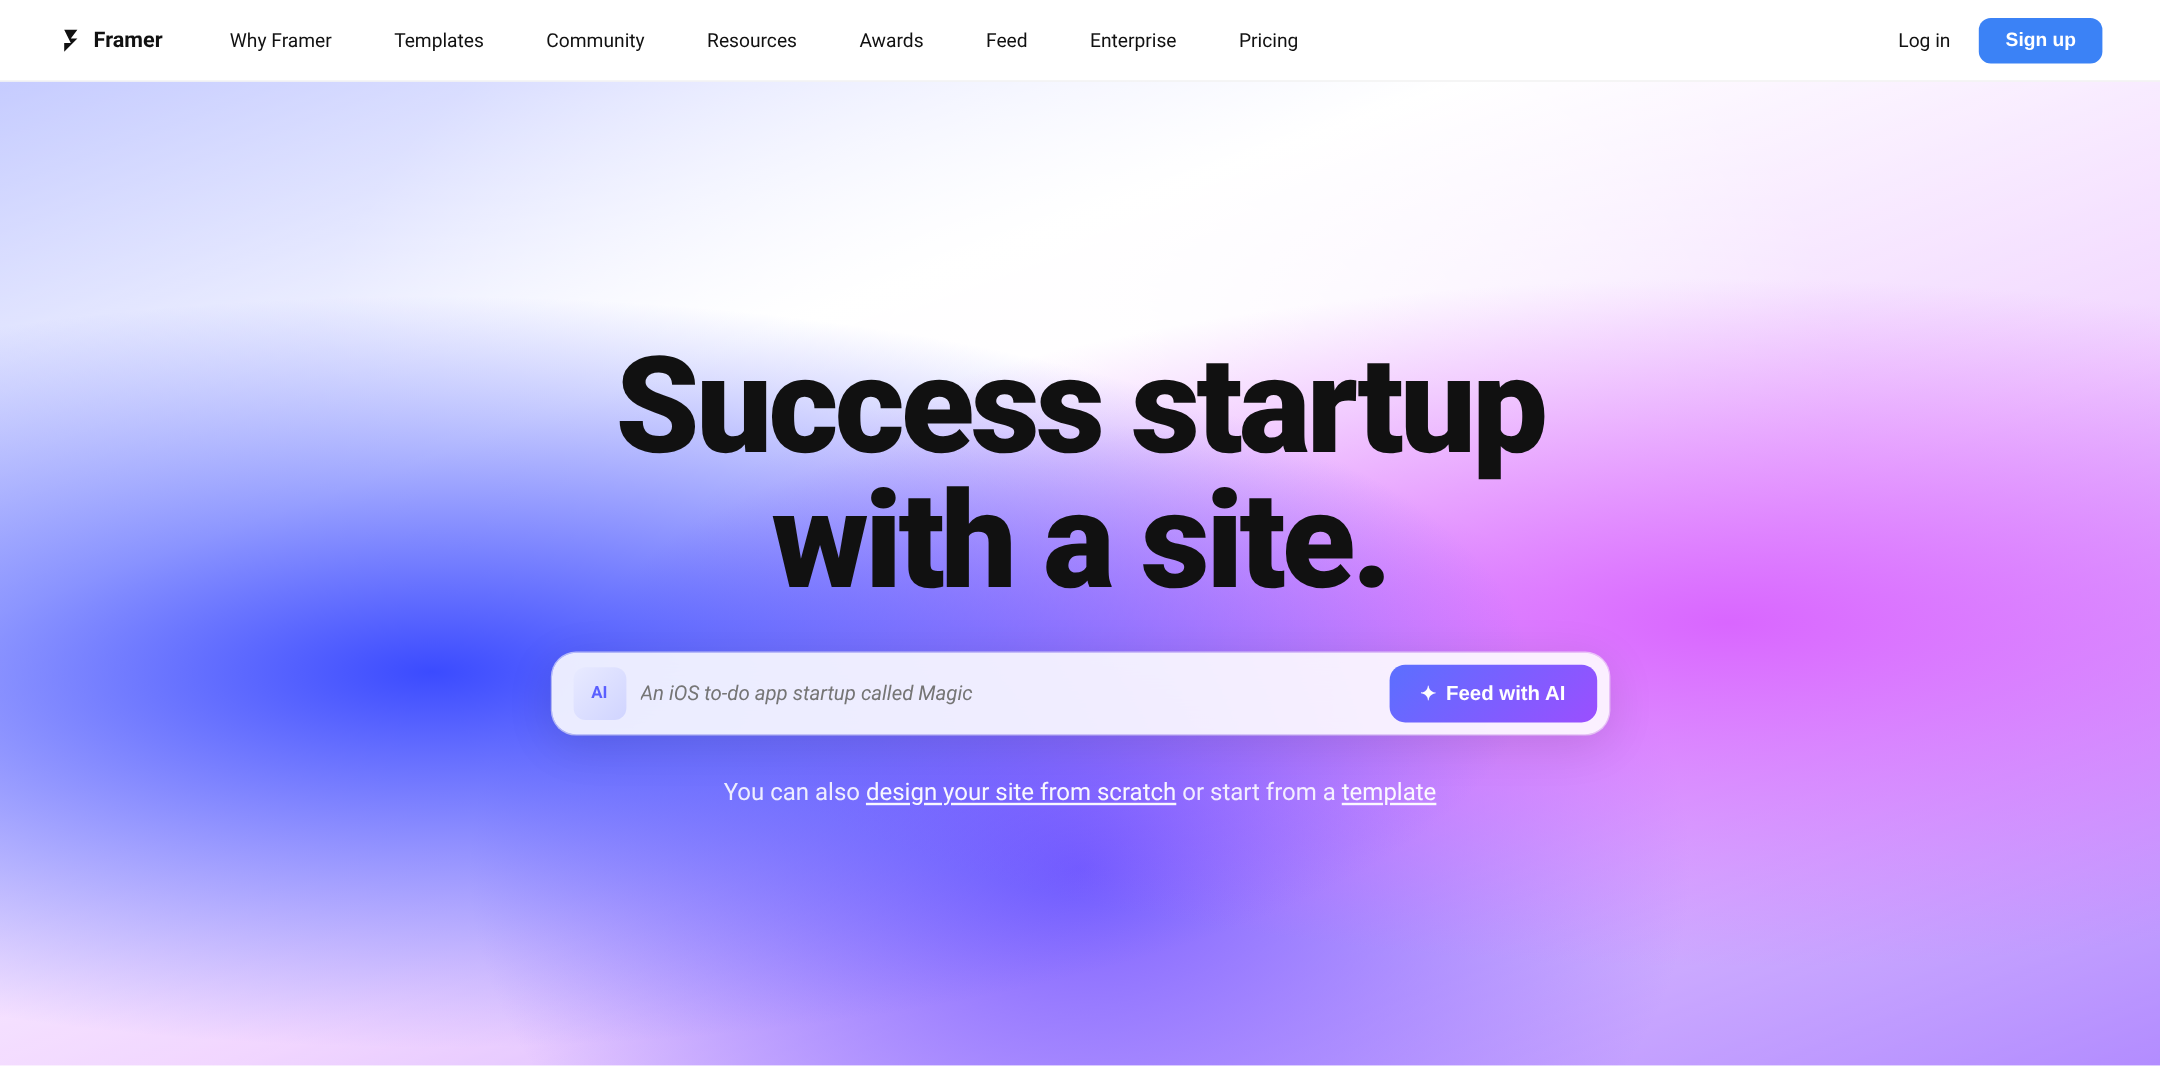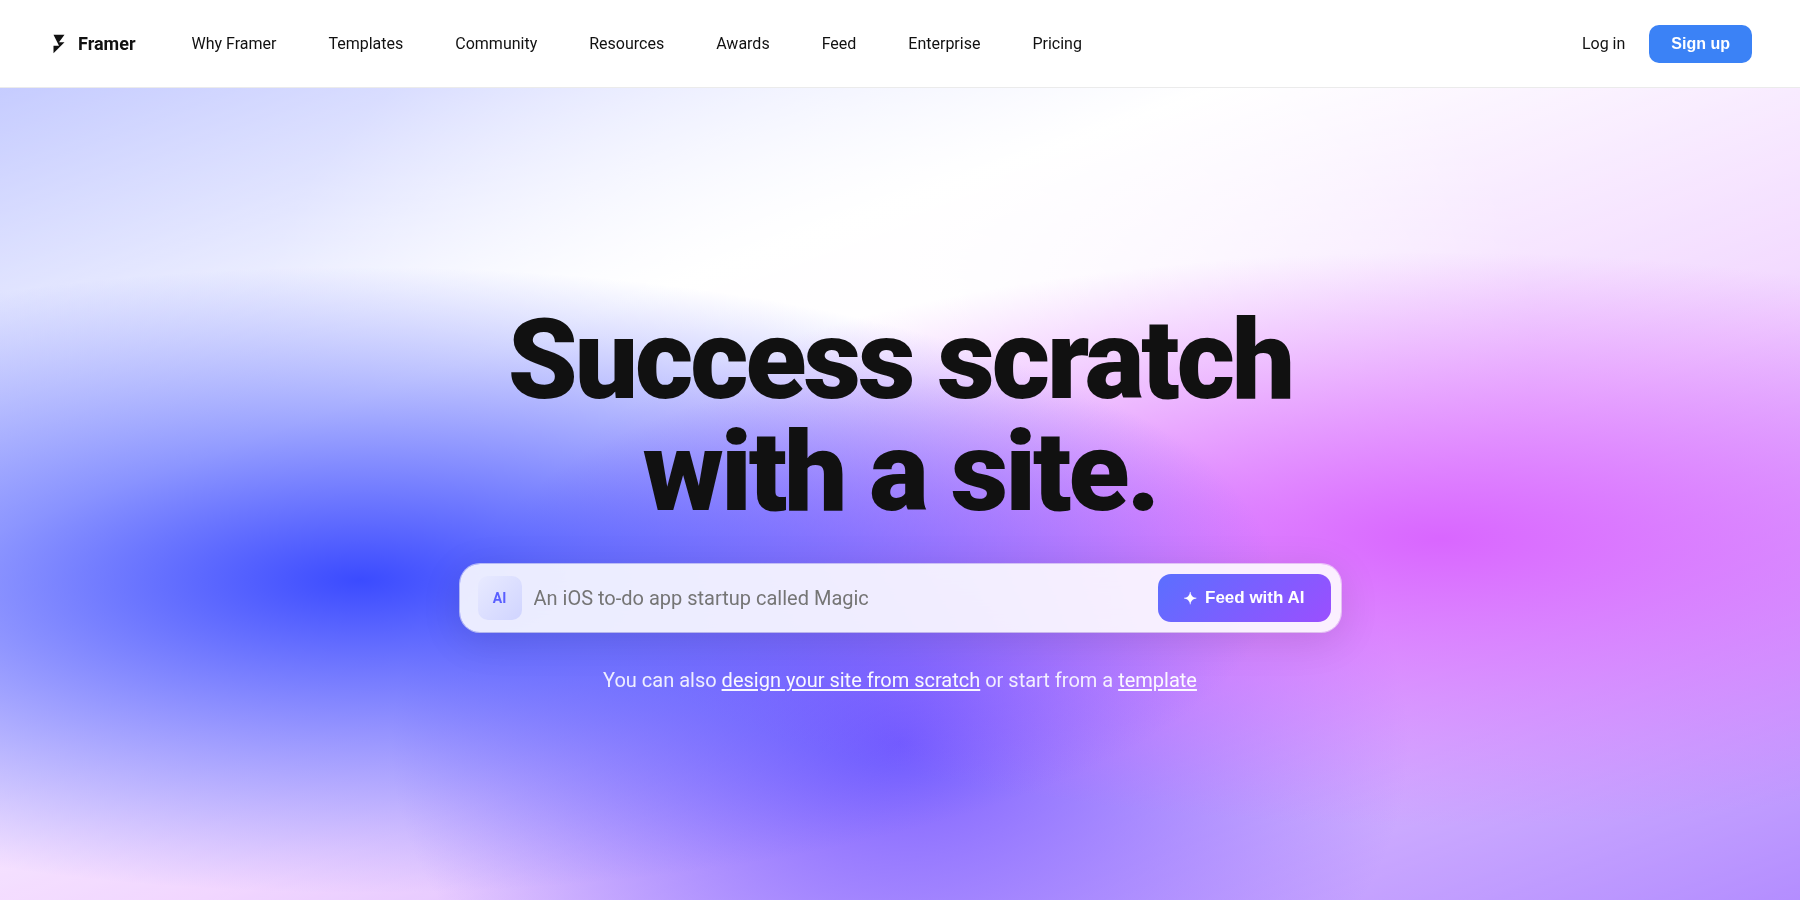--- a/index.html
+++ b/index.html
@@ -15,21 +15,21 @@
       overflow: hidden;
       background: #fff;
     }
 
     
     nav {
       position: relative;
       z-index: 10;
       display: flex;
       padding: 0 48px;
-      height: 88px;
+      height: 68px;
       background: rgba(255,255,255,0.92);
       border-bottom: 1px solid rgba(0,0,0,0.08);
     }
 
     .nav-logo {
       display: flex;
       align-items: center;
       gap: 8px;
       font-weight: 700;
       font-size: 18px;
@@ -157,24 +157,25 @@
     .ai-icon-text {
       font-size: 14px;
       font-weight: 700;
       color: #5a5fff;
     }
 
     .ai-input {
       flex: 1;
       border: none;
       background: transparent;
-      font-size: 20px;
+      font-size: 17px;
       color: #555;
       outline: none;
       font-family: inherit;
+      font-style: italic;
     }
 
     .ai-start-btn {
       display: flex;
       align-items: center;
       gap: 8px;
       background: linear-gradient(135deg, #5b6fff, #9b4fff);
       color: #fff;
       font-size: 17px;
       font-weight: 700;
@@ -232,21 +233,21 @@
     <button class="nav-signup">Sign up</button>
   </div>
 </nav>
 
 <section class="hero">
   <div class="hero-bg"></div>
 
   <div class="hero-content">
 
     <h1 class="hero-title">
-      <span>Success scratch</span><br>
+      <span>Success startup</span><br>
       <span>with a site.</span>
     </h1>
 
     <div class="ai-bar">
       <div class="ai-icon-wrap">
         <span class="ai-icon-text">AI</span>
       </div>
       <input class="ai-input" type="text" placeholder="An iOS to-do app startup called Magic" style="">
       <button class="ai-start-btn">
         <span class="star-icon">✦</span>

